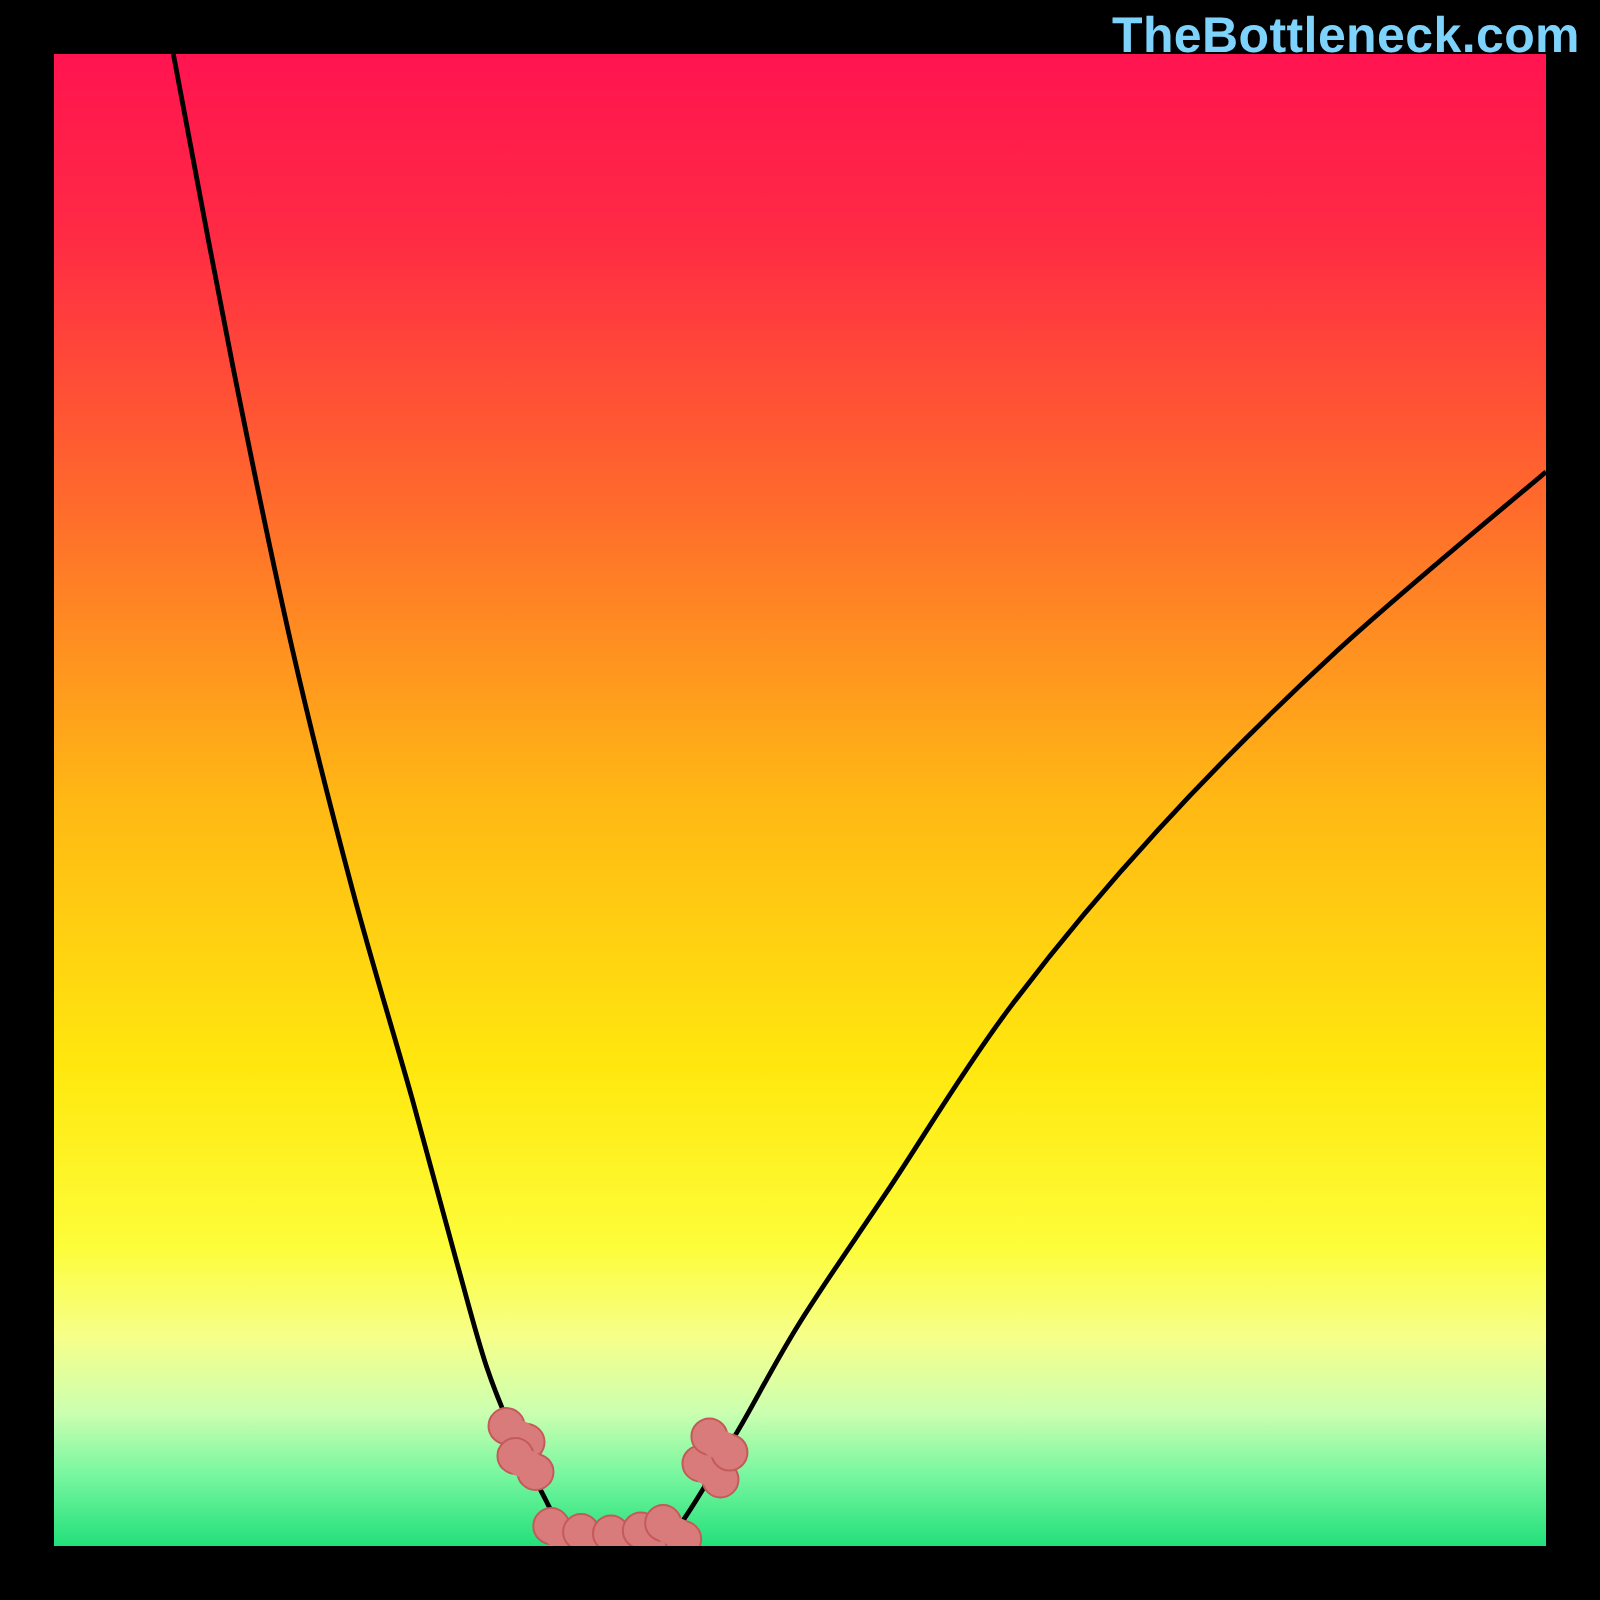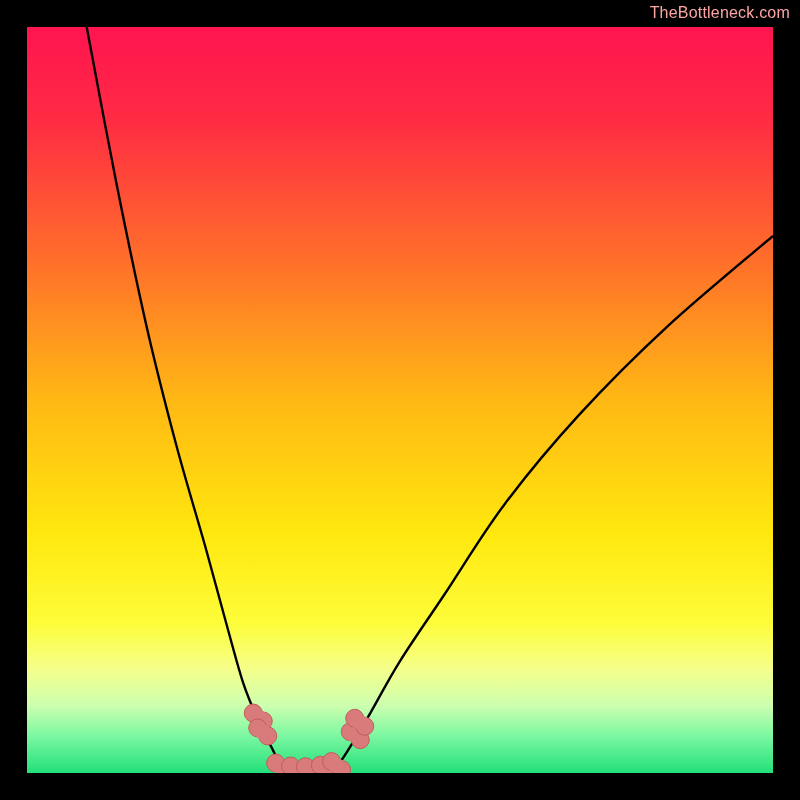--- a/index.html
+++ b/index.html
@@ -16,23 +16,23 @@
     left: 27px;
     top: 27px;
     width: 746px;
     height: 746px;
     background: #000;
   }
   .watermark {
     position: absolute;
     top: 4px;
     right: 10px;
-    color: #fca5a5;
-    font-size: 16px;
-    font-weight: 400;
+    color: #7dd3fc;
+    font-size: 25px;
+    font-weight: 700;
     letter-spacing: 0.2px;
   }
   svg {
     display: block;
   }
 </style>
 </head>
 <body>
 
 <div class="watermark">TheBottleneck.com</div>

